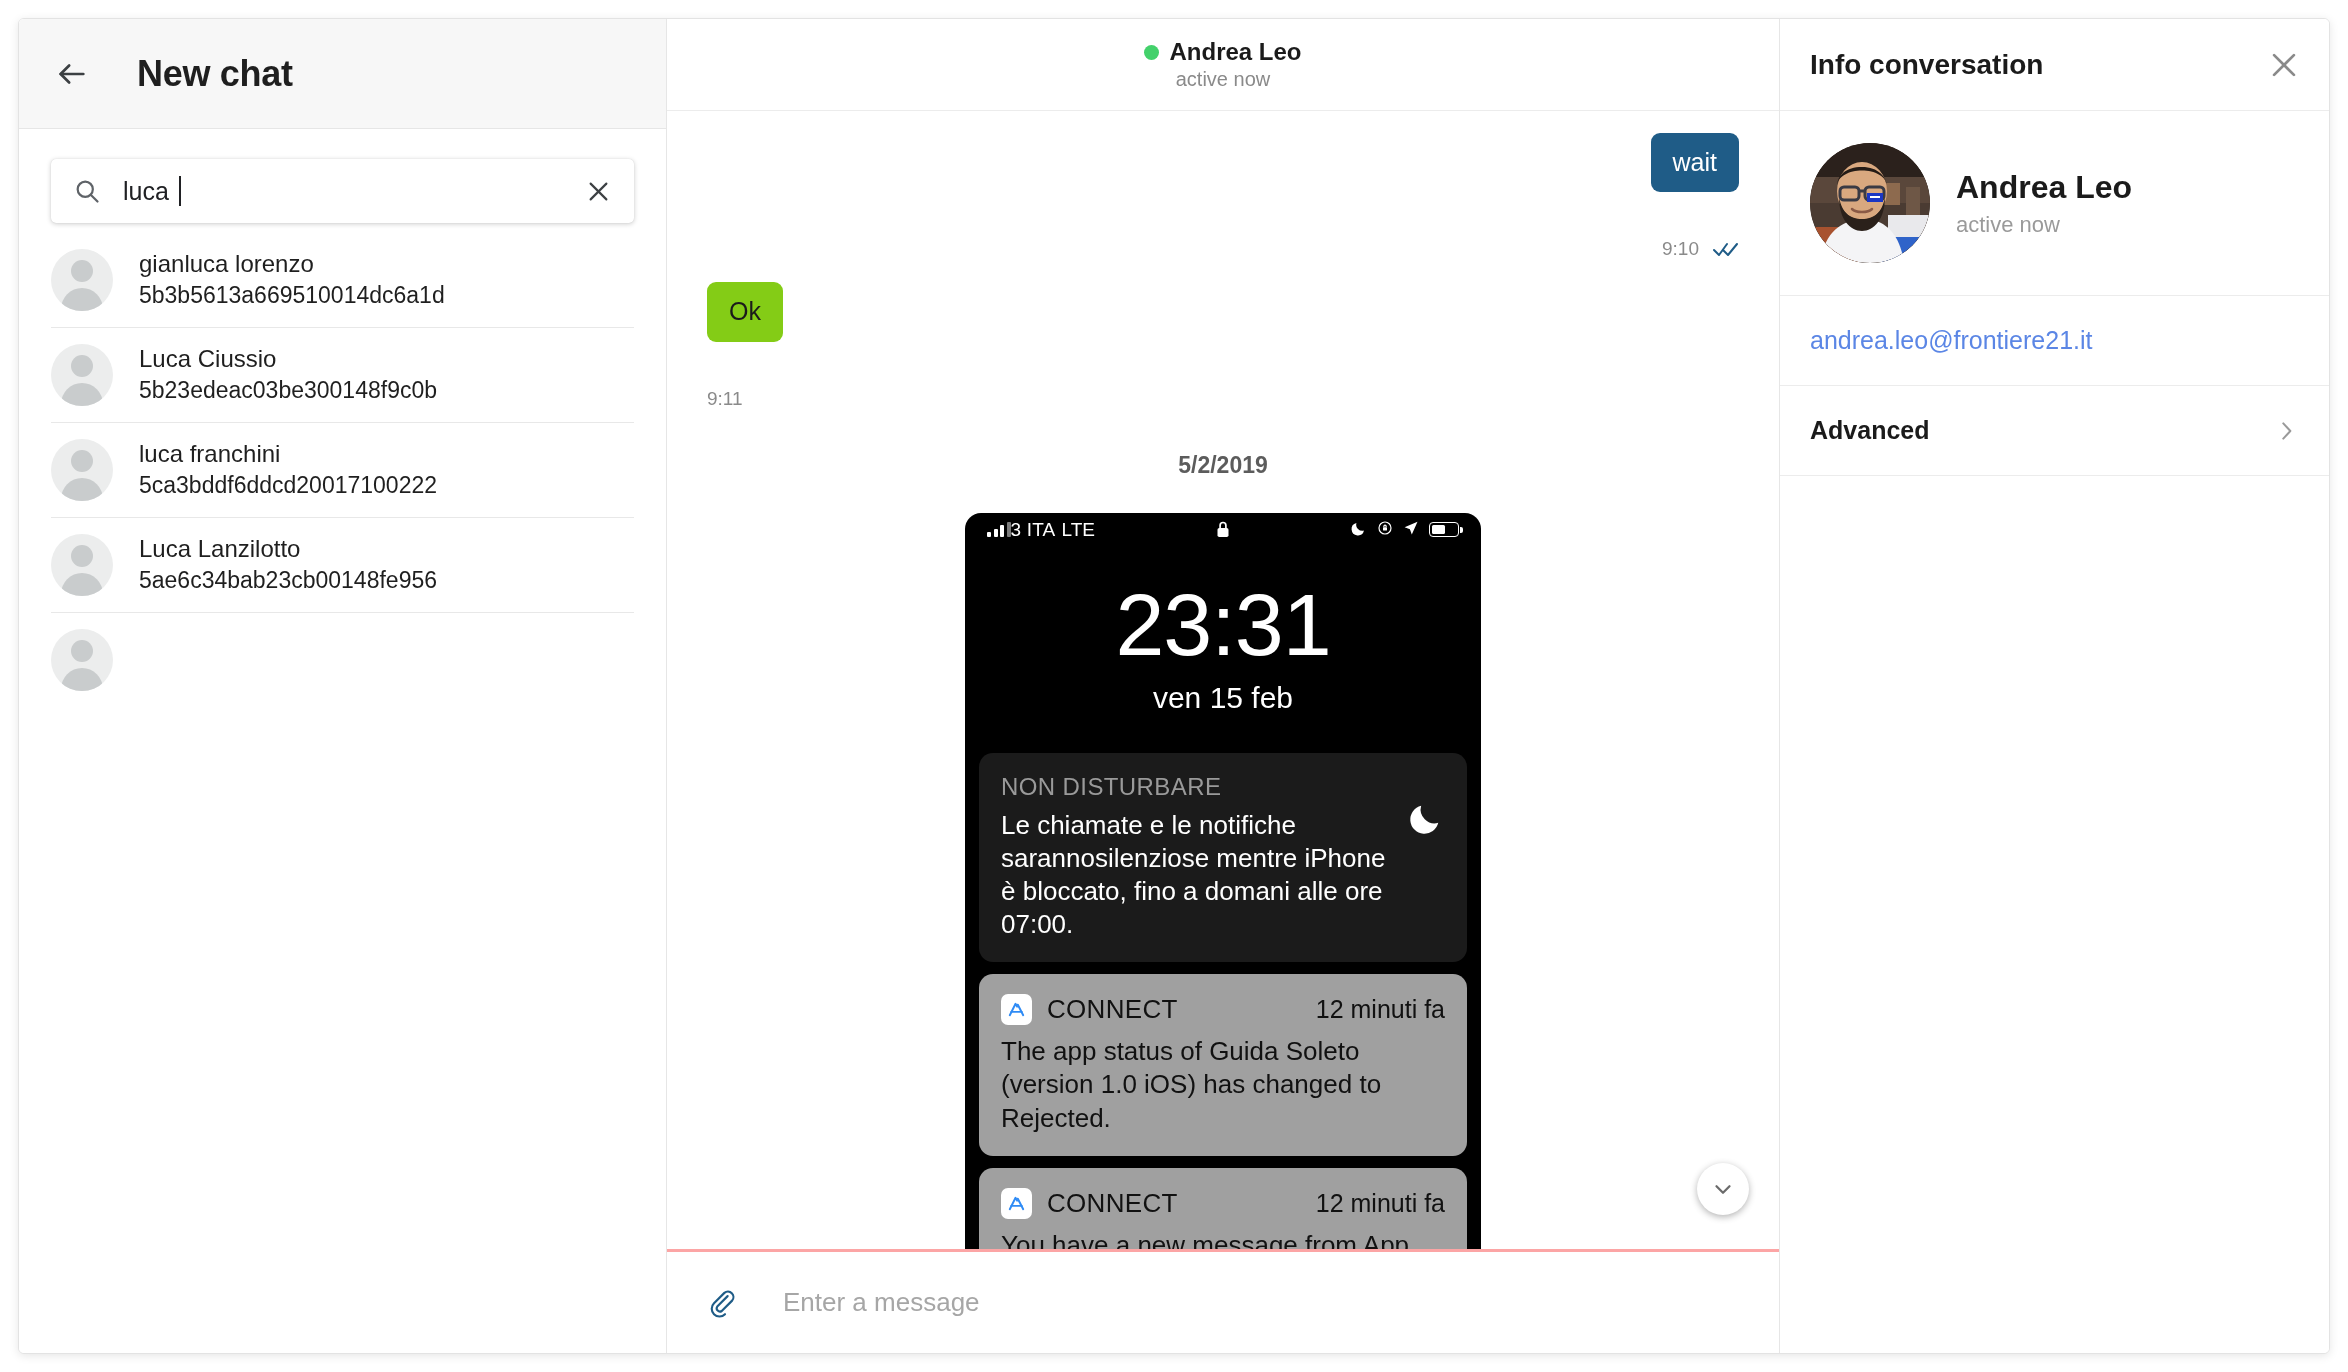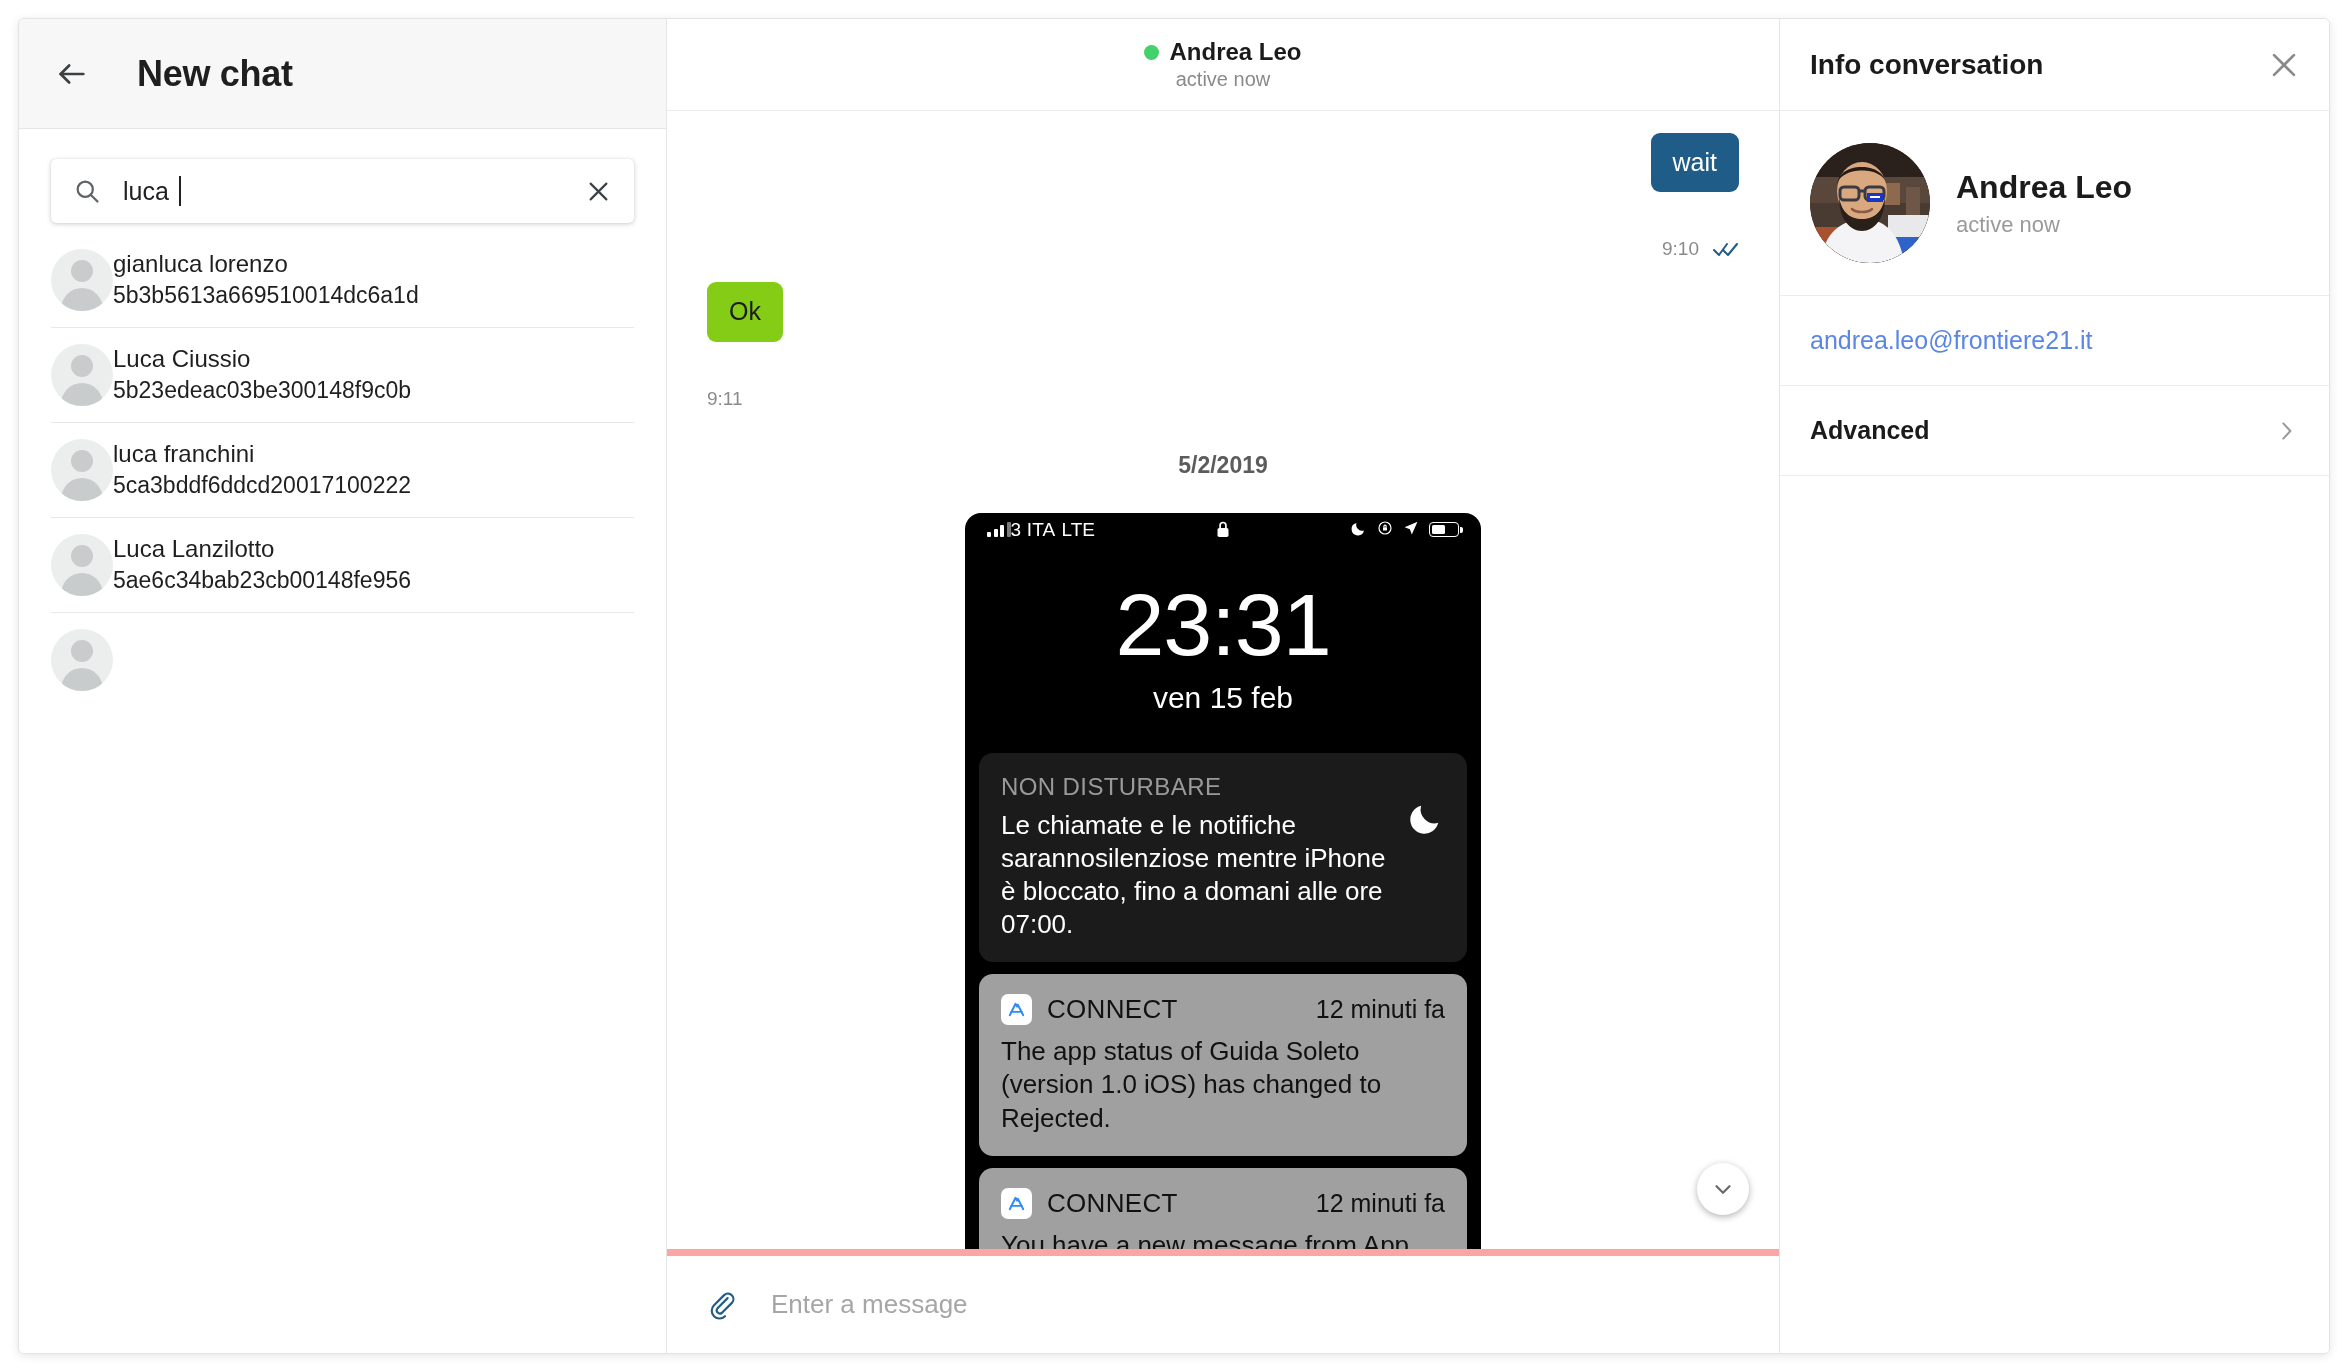--- a/index.html
+++ b/index.html
@@ -77,20 +77,21 @@
     width: 2px; height: 30px;
     background: #202124;
     margin-left: 10px;
   }
   .clear-icon { flex: 0 0 auto; cursor: pointer; display:flex; }
 
   .contacts { padding: 0 32px; margin-top: 10px; }
   .contact-row {
     display: flex;
     align-items: center;
+    gap: 26px;
     padding: 16px 0;
     border-bottom: 1px solid #e8e8e8;
     cursor: pointer;
   }
   .contact-row:last-child { border-bottom: none; }
   .avatar-ph {
     width: 62px; height: 62px; flex: 0 0 62px;
     border-radius: 50%;
     background: #eceded;
     position: relative;
@@ -267,24 +268,24 @@
     border-radius: 50%;
     background: #ffffff;
     box-shadow: 0 2px 7px rgba(0,0,0,.30);
     display: flex; align-items: center; justify-content: center;
     cursor: pointer;
     z-index: 5;
   }
 
   .composer {
     height: 104px;
-    border-top: 7px solid #fca5a5;
+    border-top: 3px solid #fca5a5;
     display: flex;
     align-items: center;
-    gap: 34px;
+    gap: 46px;
     padding: 0 40px;
     background: #ffffff;
   }
   .attach-btn { cursor: pointer; display:flex; }
   .composer-input {
     flex: 1;
     border: none; outline: none;
     font-size: 26px;
     color: #1b1b1b;
     font-family: "Liberation Sans", sans-serif;

